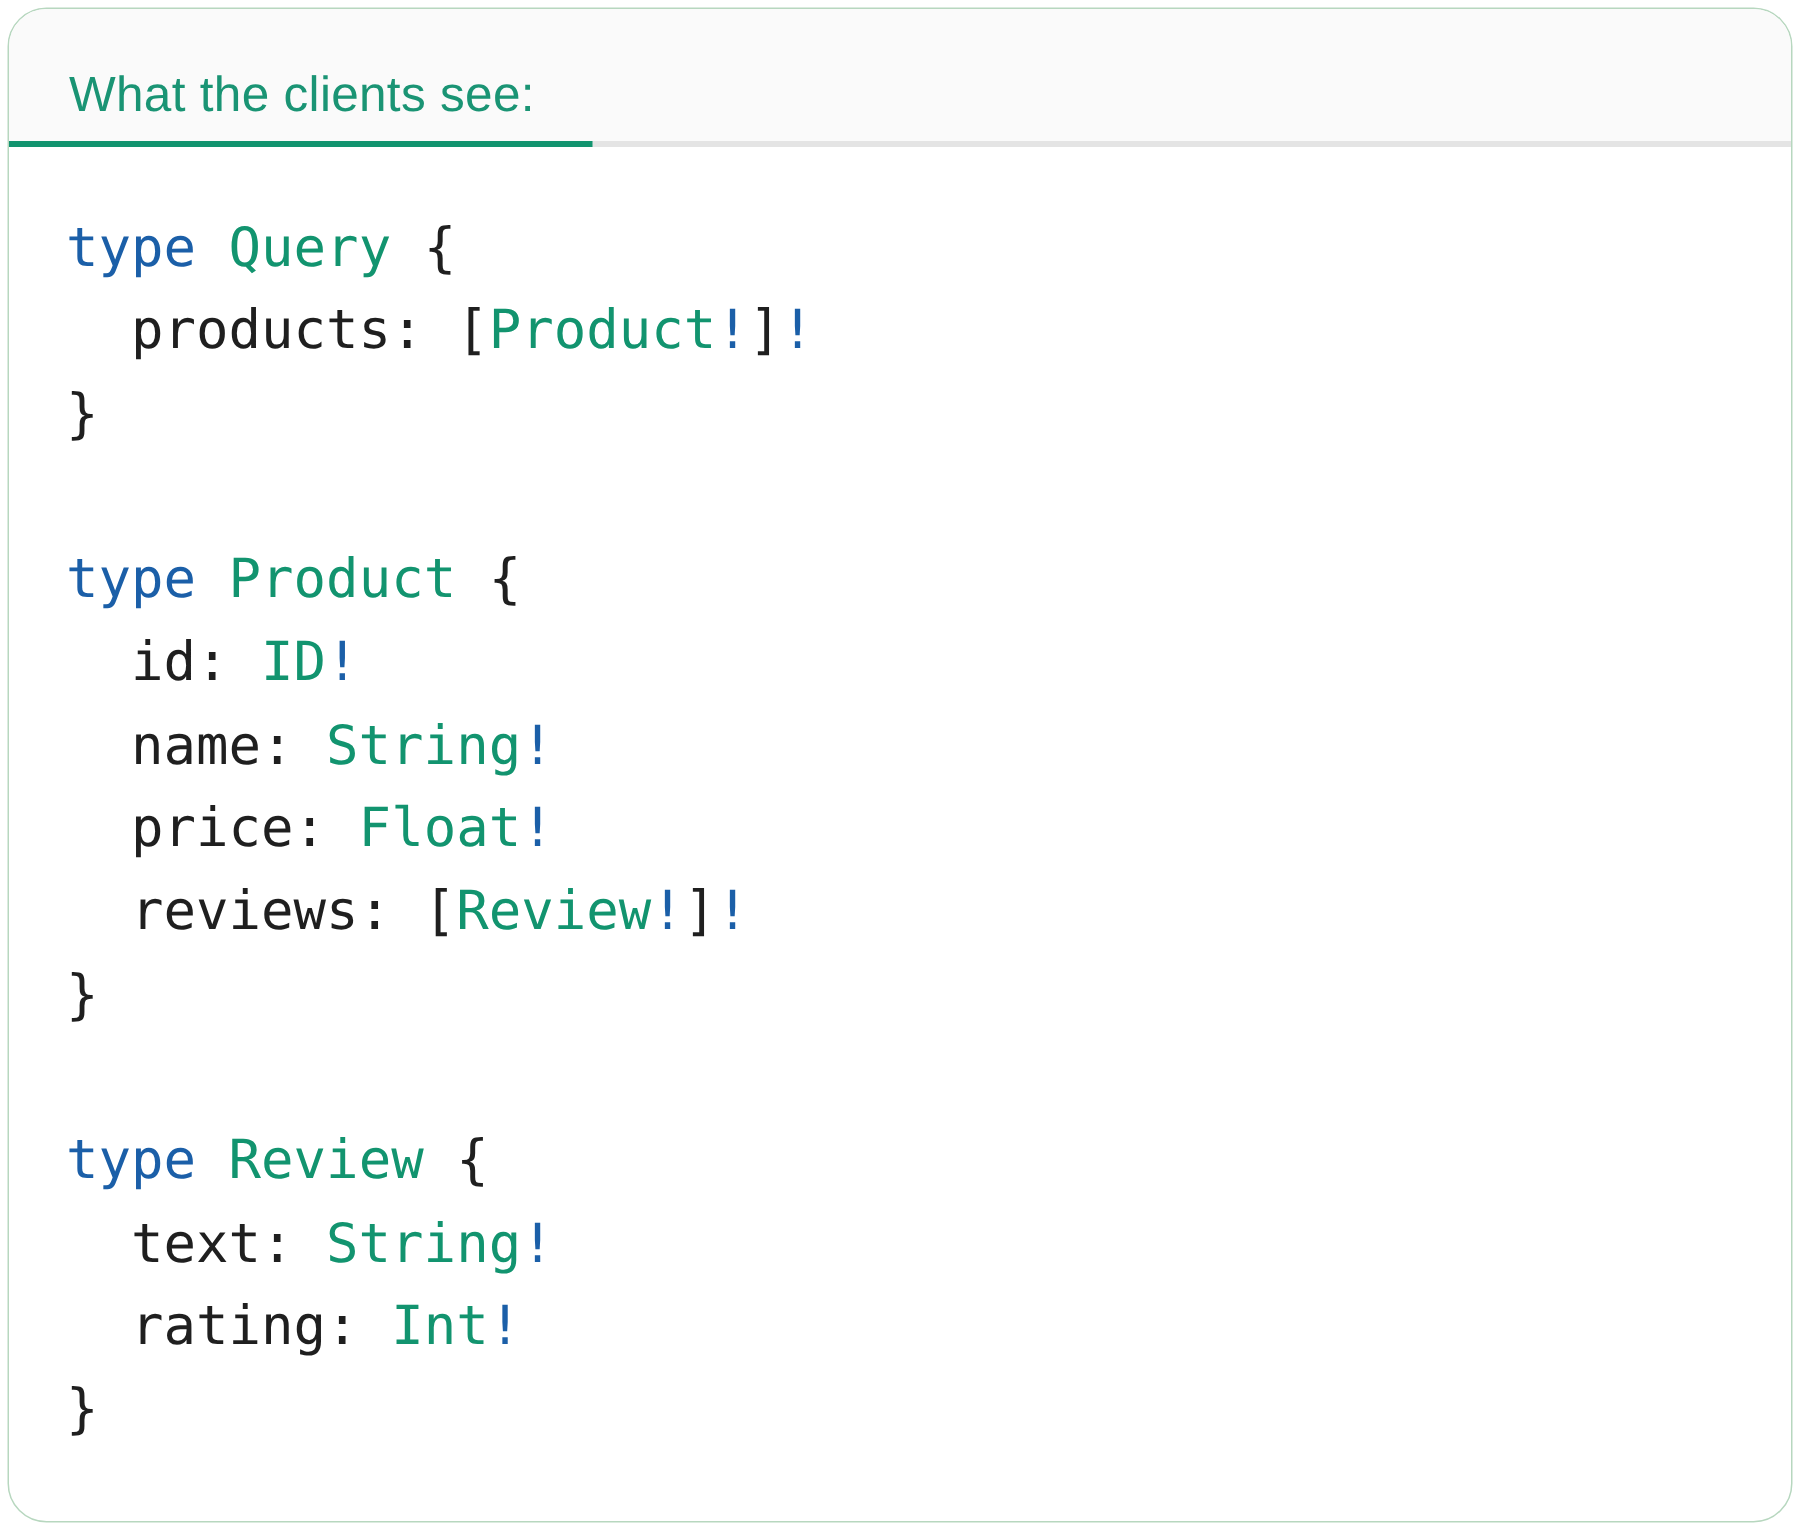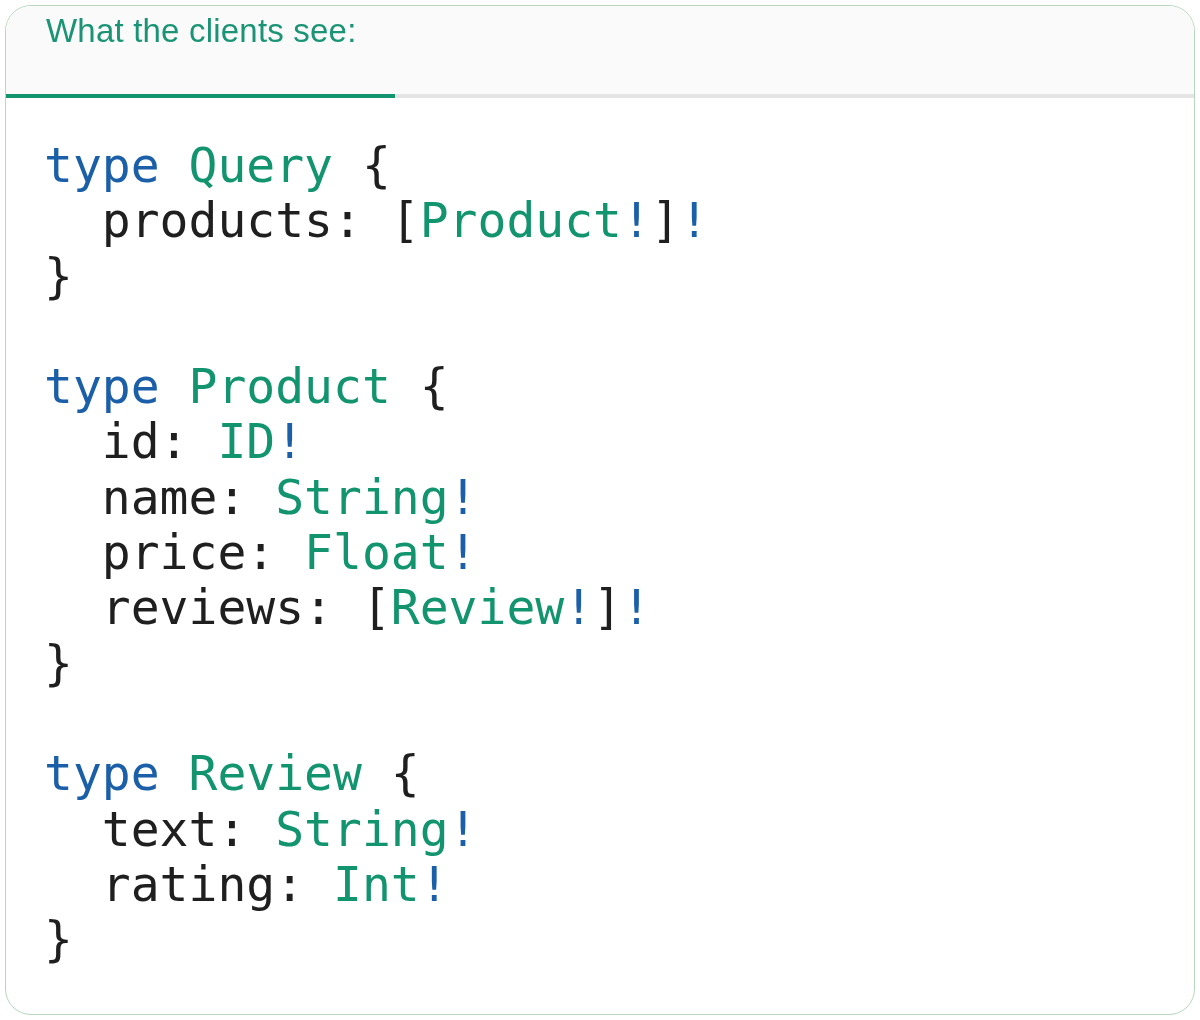--- a/index.html
+++ b/index.html
@@ -27,42 +27,42 @@
     border:1px solid var(--panel-border);
     border-radius:26px;
     overflow:hidden;
   }
   .panel-header{
     position:relative;
     height:92px;
     background:var(--header-bg);
     border-bottom:4px solid var(--divider-gray);
     display:flex;
-    align-items:flex-start;
+    align-items:flex-end;
     padding:6px 0 12px 40px;
   }
   .tab-label{
     font-size:33px;
     font-weight:500;
     letter-spacing:0.2px;
     color:var(--title-teal);
   }
   .tab-indicator{
     position:absolute;
     left:-1px;
     bottom:-4px;
     width:390px;
     height:4px;
     background:var(--accent-teal);
   }
   .code{
     margin:0;
     padding:40px 24px 24px 38px;
     font-family:"DejaVu Sans Mono", monospace;
-    font-size:48px;
+    font-size:36px;
     line-height:55.3px;
     color:var(--code-text);
     white-space:pre;
   }
   .code-line{min-height:55.3px;}
   .tok-kw{color:var(--keyword-blue);}
   .tok-type{color:var(--accent-teal);}
   .tok-bang{color:var(--keyword-blue);}
   .tok-plain{color:var(--code-text);}
 </style>

